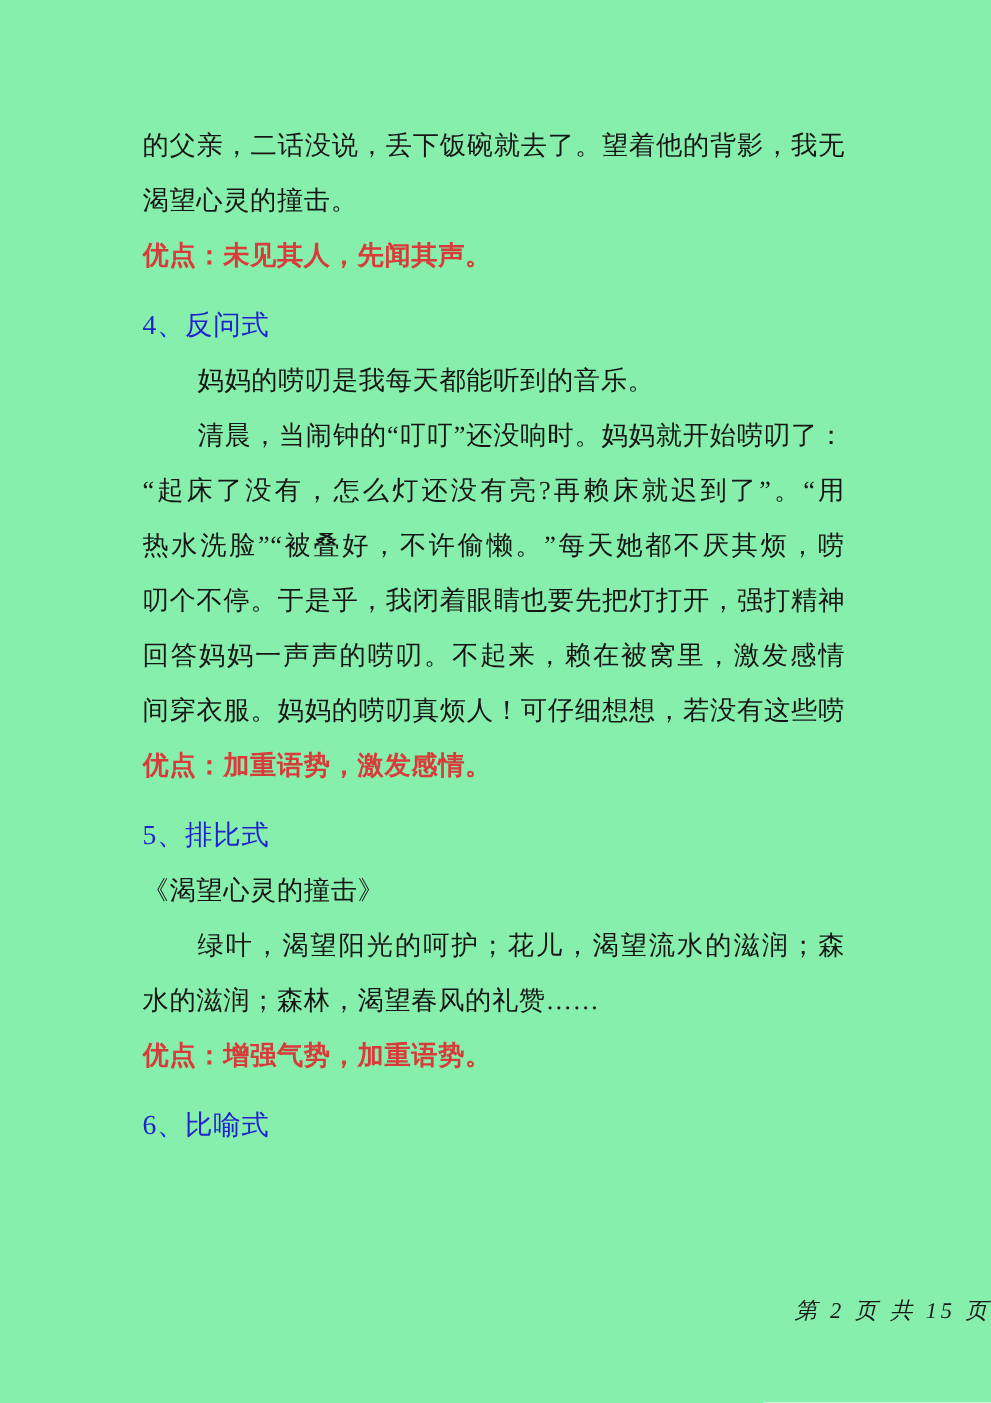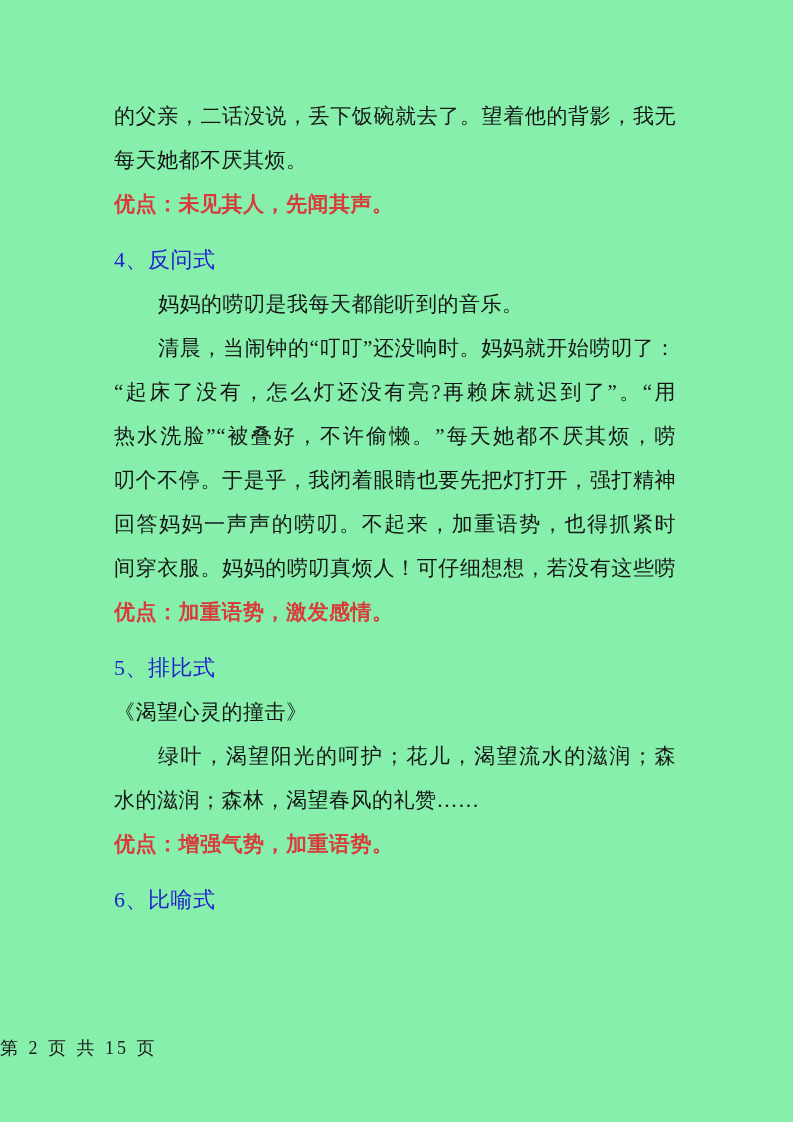--- a/index.html
+++ b/index.html
@@ -43,41 +43,42 @@
   }
   .advantage {
     color: var(--advantage-color, #d93b3b);
     font-weight: bold;
   }
   .footer {
     position: absolute;
     left: 0;
     right: 0;
     top: 1036px;
-    text-align: left;
+    text-align: right;
     font-size: 18px;
     letter-spacing: 3px;
     color: #1a1a1a;
+    font-style: italic;
   }
 </style>
 </head>
 <body>
 
 <div class="page">
   <div class="content" id="doc-content">
       <div class="line body-justify">的父亲，二话没说，丢下饭碗就去了。望着他的背影，我无</div>
-      <div class="line body">每天她都不厌其烦。</div>
+      <div class="line body">渴望心灵的撞击。</div>
       <div class="line advantage">优点：未见其人，先闻其声。</div>
       <div class="line heading">4、反问式</div>
       <div class="line indent">妈妈的唠叨是我每天都能听到的音乐。</div>
       <div class="line indent-justify">清晨，当闹钟的“叮叮”还没响时。妈妈就开始唠叨了：</div>
       <div class="line body-justify">“起床了没有，怎么灯还没有亮?再赖床就迟到了”。“用</div>
       <div class="line body-justify">热水洗脸”“被叠好，不许偷懒。”每天她都不厌其烦，唠</div>
       <div class="line body-justify">叨个不停。于是乎，我闭着眼睛也要先把灯打开，强打精神</div>
-      <div class="line body-justify">回答妈妈一声声的唠叨。不起来，加重语势，也得抓紧时</div>
+      <div class="line body-justify">回答妈妈一声声的唠叨。不起来，赖在被窝里，激发感情</div>
       <div class="line body-justify">间穿衣服。妈妈的唠叨真烦人！可仔细想想，若没有这些唠</div>
       <div class="line advantage">优点：加重语势，激发感情。</div>
       <div class="line heading">5、排比式</div>
       <div class="line title">《渴望心灵的撞击》</div>
       <div class="line indent-justify">绿叶，渴望阳光的呵护；花儿，渴望流水的滋润；森林，</div>
       <div class="line body">水的滋润；森林，渴望春风的礼赞……</div>
       <div class="line advantage">优点：增强气势，加重语势。</div>
       <div class="line heading">6、比喻式</div>
     </div>
   <div class="footer">第 2 页 共 15 页</div>

